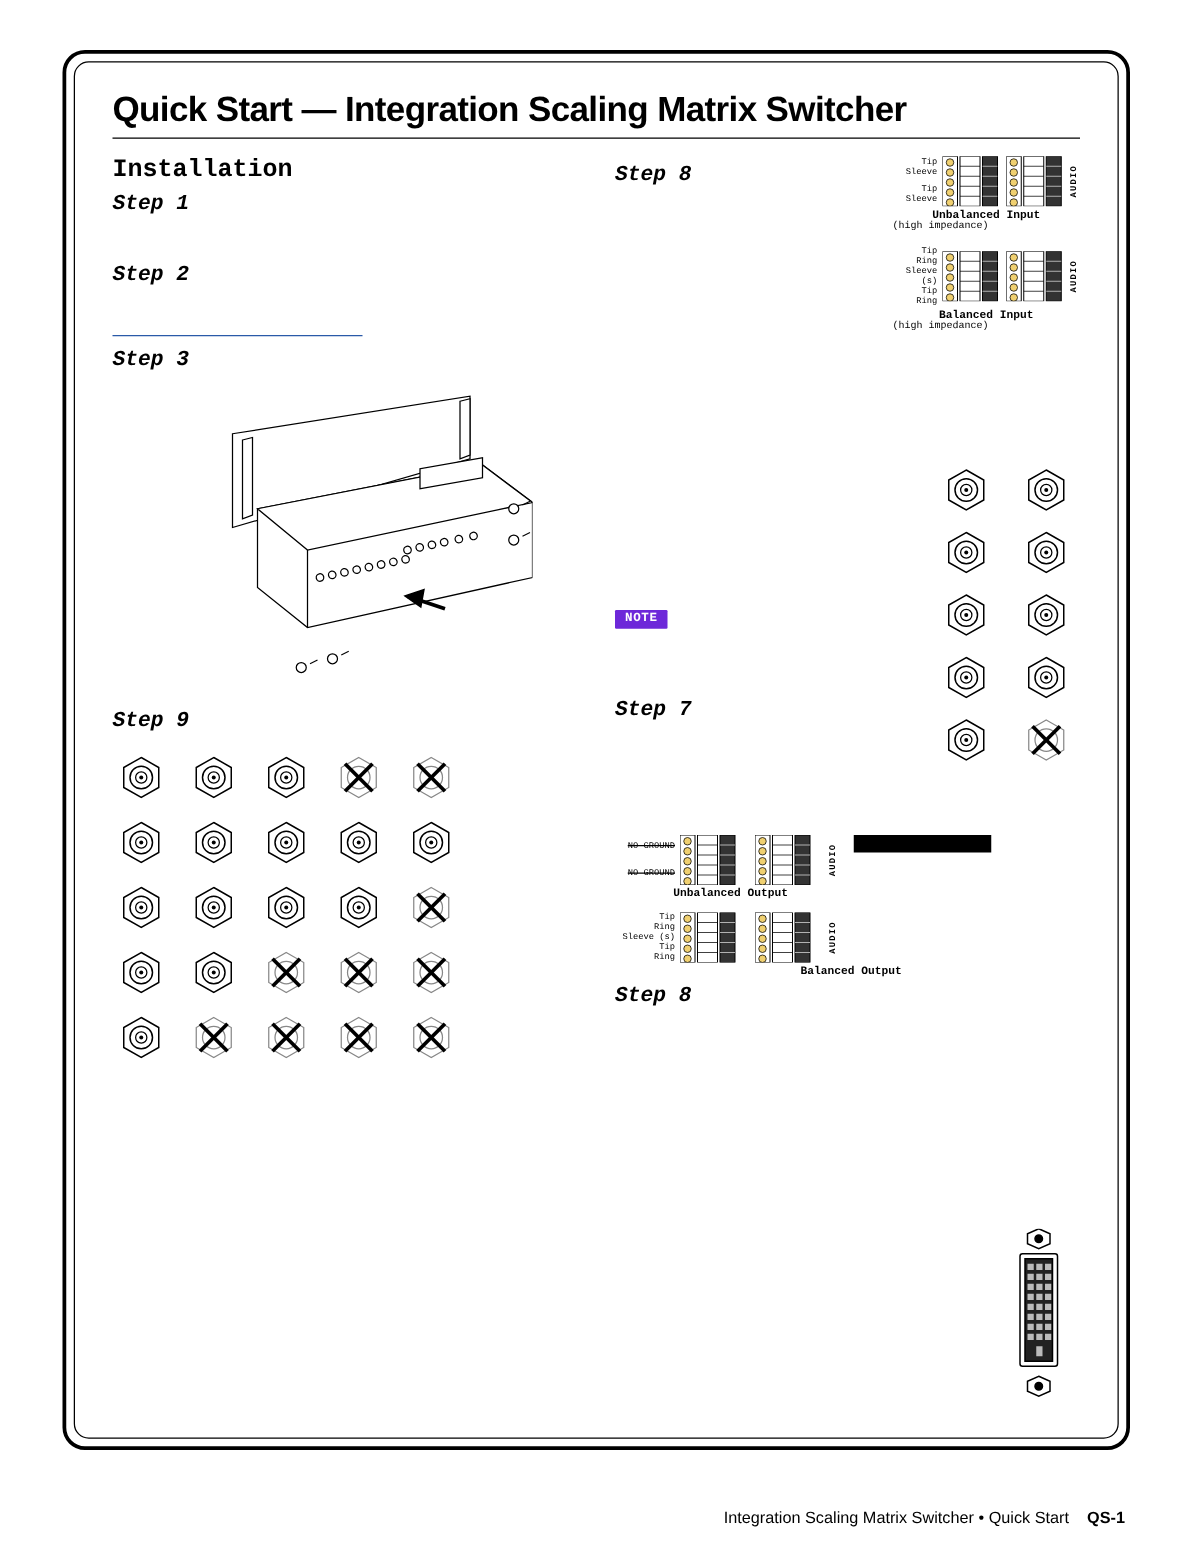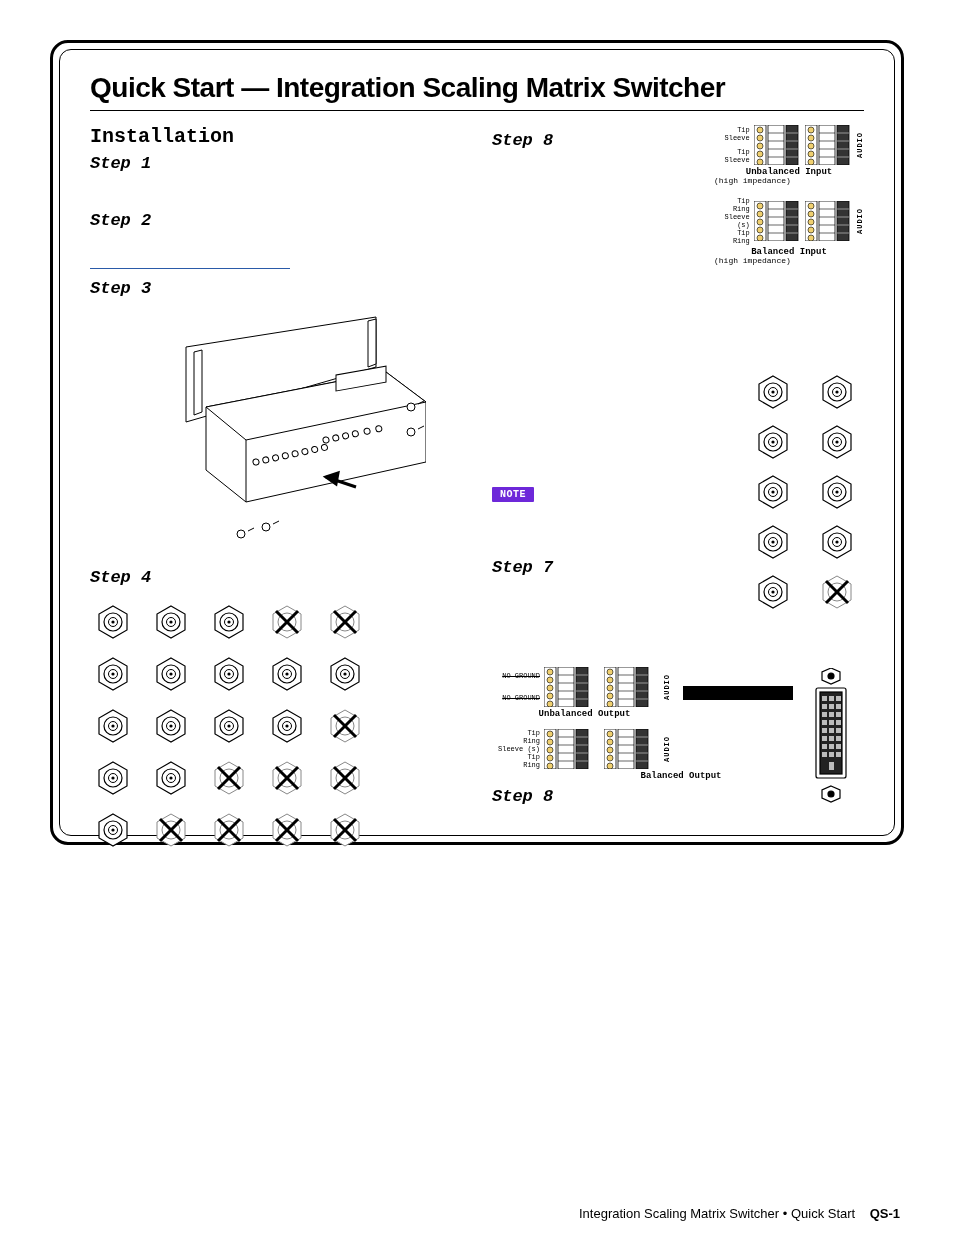--- a/index.html
+++ b/index.html
@@ -1,17 +1,17 @@
 <!DOCTYPE html>
 <html><head>
 <meta charset="utf-8">
 <style>
   html,body{margin:0;padding:0;background:#fff;font-family:Helvetica,Arial,sans-serif;color:#000;}
   .page{width:954px;height:1235px;position:relative;box-sizing:border-box;padding:40px 50px 30px 50px;}
-  .outer-frame{border:3px solid #000;border-radius:18px;padding:6px;height:805px;box-sizing:border-box;}
+  .outer-frame{border:3px solid #000;border-radius:18px;padding:6px;height:1120px;box-sizing:border-box;}
   .inner-frame{border:1px solid #000;border-radius:12px;height:100%;box-sizing:border-box;padding:22px 30px 20px 30px;position:relative;}
   .title{font-size:28px;font-weight:900;letter-spacing:-0.5px;}
   .title-rule{border:none;border-top:1.5px solid #000;margin:6px 0 14px 0;}
   .cols{display:flex;gap:30px;height:calc(100% - 60px);font-family:Liberation Mono, monospace;}
   .col{flex:1;position:relative;}
   .section-h{font-size:20px;font-weight:900;margin:0 0 2px 0;}
   .step-h{font-size:17px;font-weight:800;font-style:italic;margin:6px 0 4px 0;}
   .small-rule{border:none;border-top:1px solid #2a5aa8;width:200px;margin:6px 0 10px 0;}
   .gap{height:14px;}
   .gap-lg{height:28px;}
@@ -137,21 +137,21 @@
               <circle cx="115" cy="222" r="4"></circle>
                 <line x1="122" y1="219" x2="128" y2="216"></line>
             </g>
 
             <g stroke="#000" stroke-width="3" fill="#000">
               <line x1="230" y1="175" x2="200" y2="165"></line>
               <polygon points="200,165 212,161 210,172"></polygon>
             </g>
           </svg>
 
-          <div class="step-h">Step 4</div>
+          <div class="step-h">Step 9</div>
           <div class="gap"></div>
 
           <div class="bnc-grid" style="grid-template-columns:repeat(5,34px);margin-left:6px;">
             <span class="bnc">
                 <svg>
                   <use href="#bnc-conn"></use>
                 </svg>
               </span>
             <span class="bnc">
                 <svg>
@@ -387,21 +387,21 @@
           </div>
 
           <div style="height:110px"></div>
           <span class="note-badge">NOTE</span>
 
           <div style="height:50px"></div>
           <div class="step-h">Step 7</div>
 
           
           <div style="margin-top:90px;margin-left:6px;">
-            <div class="aud-wrap" style="display:flex;align-items:center;gap:6px;">
+            <div class="aud-wrap" style="display:flex;align-items:flex-start;gap:6px;">
               <div>
                 <div class="aud-row">
                   <div class="aud-labels">
                     <div class="strike">NO GROUND</div>
                     <div style="height:14px"></div>
                     <div class="strike">NO GROUND</div>
                   </div>
                   <svg width="56" height="40">
                       <use href="#aud-conn"></use>
                     </svg>

